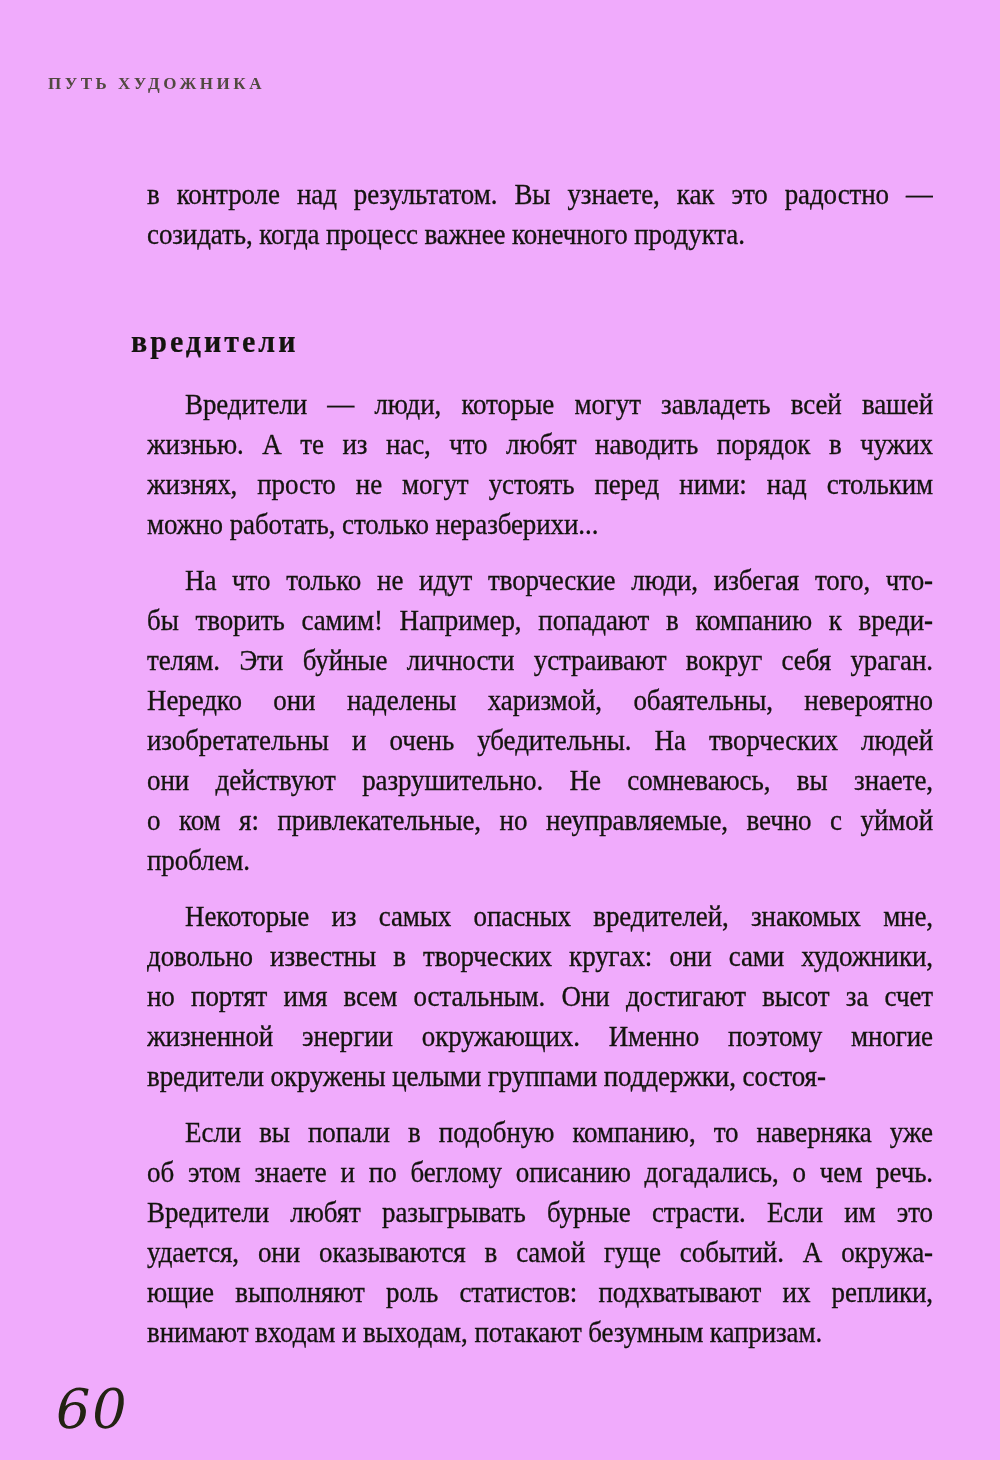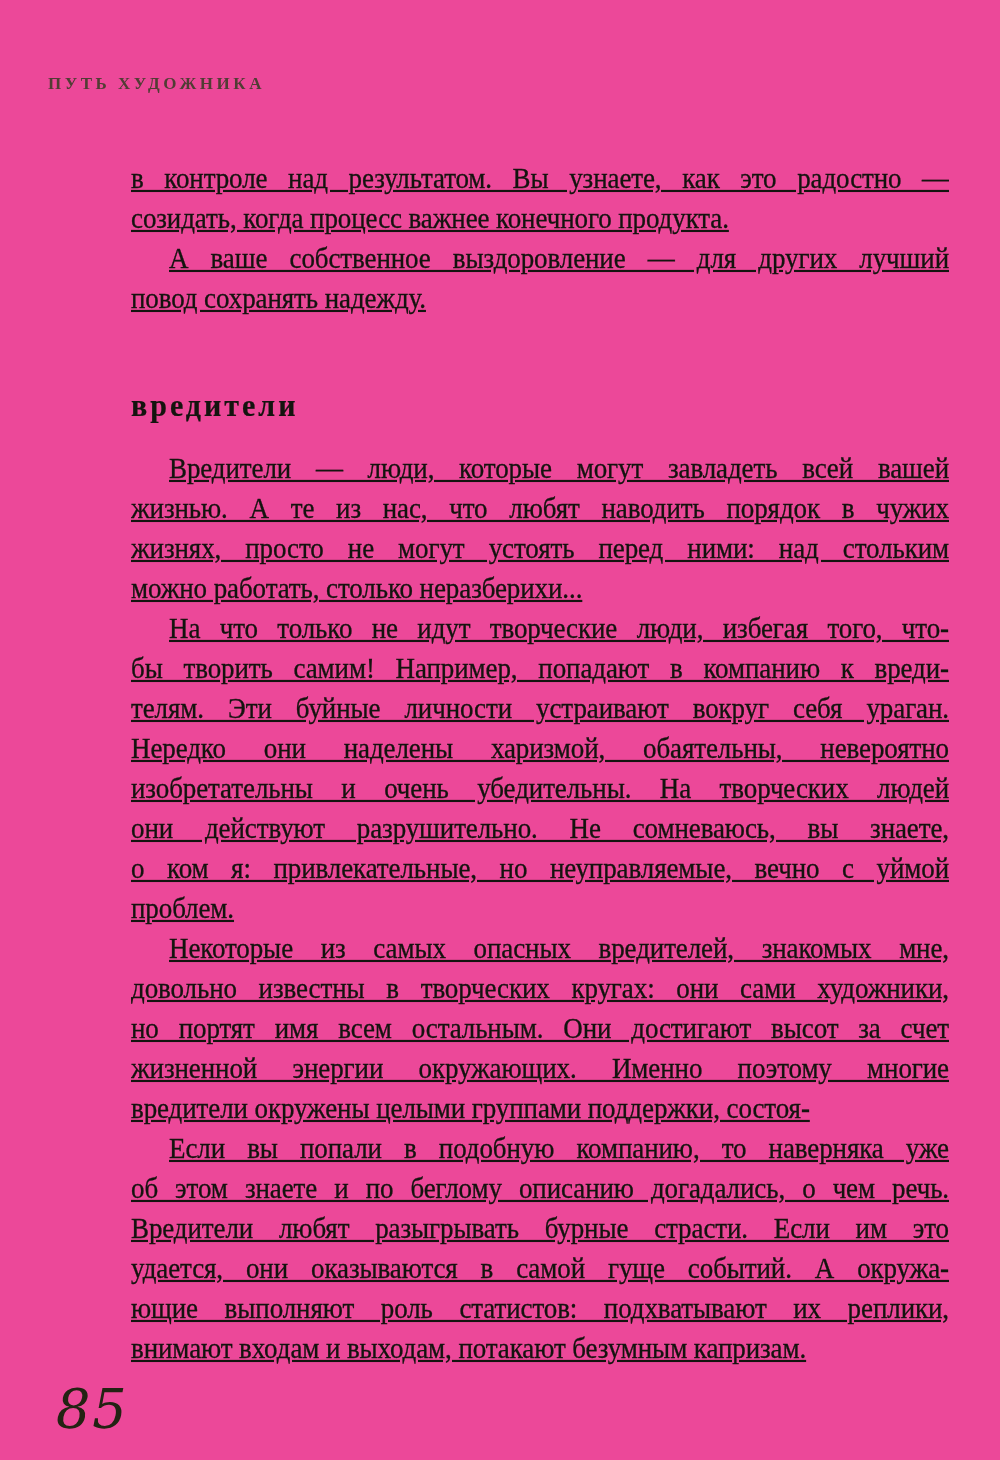--- a/index.html
+++ b/index.html
@@ -31,21 +31,21 @@
   .text-block {
     position: absolute;
     left: 131px;
     top: 158px;
     width: 818px;
     font-size: 27px;
     line-height: 40px;
     letter-spacing: -0.1px;
     -webkit-text-stroke: 0.3px currentColor;
   }
-  .para { margin: 0; padding: 0; text-decoration: underline; }
+  .para { margin: 16px; padding: 0; }
   .line {
     text-align: justify;
     text-align-last: justify;
     height: 40px;
     overflow: hidden;
     transform: scaleY(1.08);
     transform-origin: 50% 50%;
   }
   .line.indent { text-indent: 38px; }
   .line.last {
@@ -70,32 +70,28 @@
     font-style: italic;
     font-family: "DejaVu Serif", "Liberation Serif", serif;
     color: #232313;
     letter-spacing: 2px;
     filter: blur(0.2px);
   }
 </style>
 </head>
 <body>
 
-<div class="page" style="background: #ec4899; color: rgb(20, 20, 15);">
+<div class="page" style="background: #f0abfc; color: rgb(20, 20, 15);">
   <header class="running-header">ПУТЬ ХУДОЖНИКА</header>
 
   <main class="text-block">
     <section id="intro-paragraphs">
         <div class="para">
           <div class="line">в контроле над результатом. Вы узнаете, как это радостно —</div>
           <div class="line last">созидать, когда процесс важнее конечного продукта.</div>
-        </div>
-        <div class="para">
-          <div class="line indent">А ваше собственное выздоровление — для других лучший</div>
-          <div class="line last">повод сохранять надежду.</div>
         </div>
       </section>
 
     <h2 class="section-heading">вредители</h2>
 
     <section id="body-paragraphs">
         <div class="para">
           <div class="line indent">Вредители — люди, которые могут завладеть всей вашей</div>
           <div class="line">жизнью. А те из нас, что любят наводить порядок в чужих</div>
           <div class="line">жизнях, просто не могут устоять перед ними: над стольким</div>
@@ -122,14 +118,14 @@
           <div class="line indent">Если вы попали в подобную компанию, то наверняка уже</div>
           <div class="line">об этом знаете и по беглому описанию догадались, о чем речь.</div>
           <div class="line">Вредители любят разыгрывать бурные страсти. Если им это</div>
           <div class="line">удается, они оказываются в самой гуще событий. А окружа-</div>
           <div class="line">ющие выполняют роль статистов: подхватывают их реплики,</div>
           <div class="line last">внимают входам и выходам, потакают безумным капризам.</div>
         </div>
       </section>
   </main>
 
-  <div class="page-number">85</div>
+  <div class="page-number">60</div>
 </div>
 
 </body></html>

